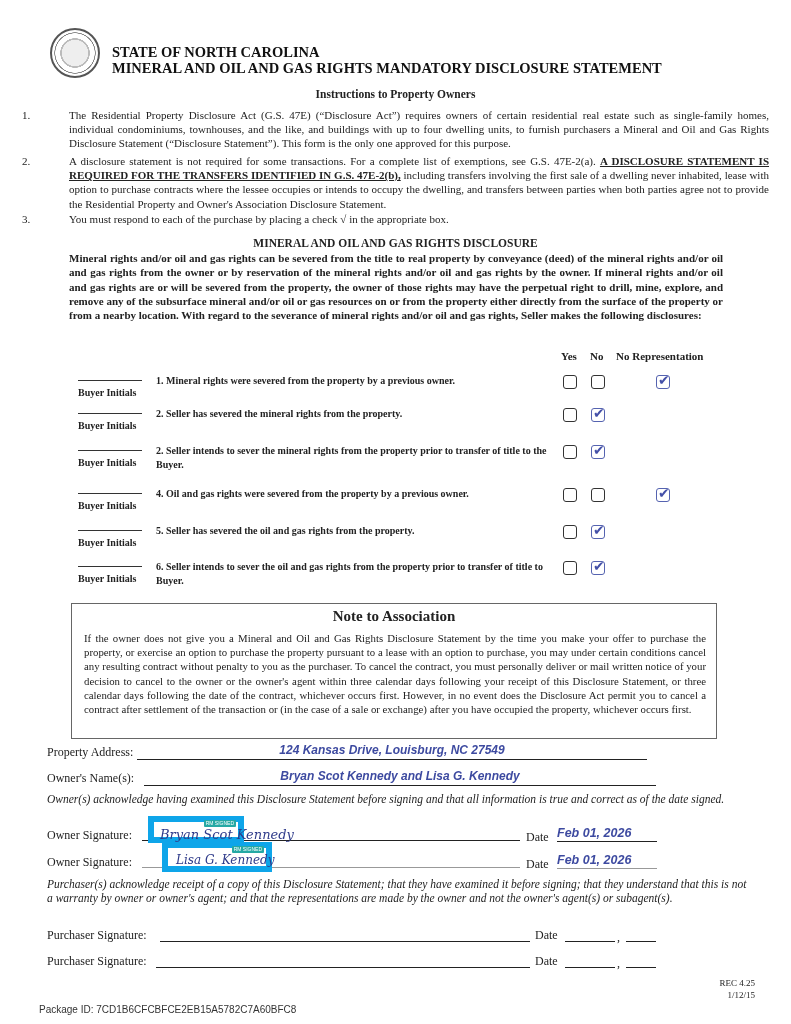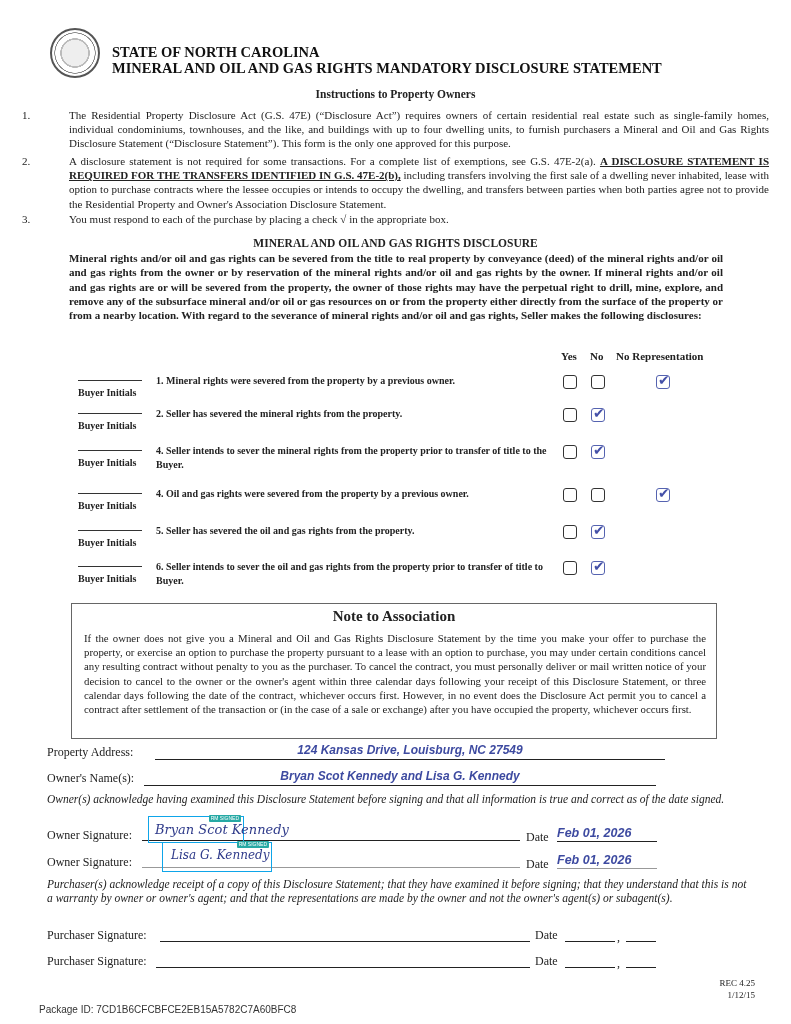--- a/index.html
+++ b/index.html
@@ -24,21 +24,21 @@
   .cb.checked { border-color:#5563b0; }
   .cb.checked::after { content:"\2714"; position:absolute; left:1px; top:-4px; font-size:14px; color:#4450a8; font-family:"DejaVu Sans", sans-serif; }
   .note { left:71px; top:603px; width:646px; height:136px; border:1.5px solid #666; box-sizing:border-box; }
   .note-title { position:absolute; left:0; width:100%; top:4px; text-align:center; font-weight:bold; font-size:15px; }
   .note-body { position:absolute; left:12px; right:10px; top:27px; font-size:10.8px; line-height:14.2px; text-align:justify;font-family:Liberation Serif, serif; }
   .lbl { font-size:12px; }
   .uline { border-bottom:1px solid #222; }
   .filled { font-family:"Liberation Sans", "DejaVu Sans", sans-serif; font-style:italic; font-weight:bold; color:#3d4aa0; font-size:12px; text-align:center; }
   .italic-note { font-style:italic; font-size:11.5px; line-height:14px; }
   .sig { font-family:"DejaVu Serif", serif; font-style:italic; color:#2e3a8a; font-size:13px; }
-  .sigbox { border:1px solid #0ea5e9; box-sizing:border-box; }
+  .sigbox { border:6px solid #0ea5e9; box-sizing:border-box; }
   .badge { position:absolute; background:#26a9a4; color:#fff; font-family:"Liberation Sans", sans-serif; font-size:5px; padding:0 2px; line-height:7px; border-radius:1px; }
   .footer-rec { right:36px; top:977px; font-size:9px; text-align:right; line-height:12px; }
   .pkg { left:39px; top:1004px; font-family:"Liberation Sans", sans-serif; font-size:10px; color:#333; }
 </style>
 </head>
 <body>
 
 <div class="abs seal"></div>
 <div class="abs title">
   <div>STATE OF NORTH CAROLINA</div>
@@ -85,21 +85,21 @@
       </div>
       <div class="qtext">2. Seller has severed the mineral rights from the property.</div>
       <div class="cb" style="left: 485px; top: 1px;"></div>
       <div class="cb checked" style="left: 513px; top: 1px;"></div>
     </div>
     <div class="abs row" style="top: 444px;">
       <div class="initials">
         <div class="line"></div>
         <div>Buyer Initials</div>
       </div>
-      <div class="qtext">4. Seller intends to sever the mineral rights from the property prior to transfer of title to the Buyer.</div>
+      <div class="qtext">2. Seller intends to sever the mineral rights from the property prior to transfer of title to the Buyer.</div>
       <div class="cb" style="left: 485px; top: 1px;"></div>
       <div class="cb checked" style="left: 513px; top: 1px;"></div>
     </div>
     <div class="abs row" style="top: 487px;">
       <div class="initials">
         <div class="line"></div>
         <div>Buyer Initials</div>
       </div>
       <div class="qtext">4. Oil and gas rights were severed from the property by a previous owner.</div>
       <div class="cb" style="left: 485px; top: 1px;"></div>
@@ -125,21 +125,21 @@
       <div class="cb checked" style="left: 513px; top: 1px;"></div>
     </div>
   </div>
 
 <div class="abs note">
   <div class="note-title">Note to Association</div>
   <div class="note-body">If the owner does not give you a Mineral and Oil and Gas Rights Disclosure Statement by the time you make your offer to purchase the property, or exercise an option to purchase the property pursuant to a lease with an option to purchase, you may under certain conditions cancel any resulting contract without penalty to you as the purchaser. To cancel the contract, you must personally deliver or mail written notice of your decision to cancel to the owner or the owner's agent within three calendar days following your receipt of this Disclosure Statement, or three calendar days following the date of the contract, whichever occurs first. However, in no event does the Disclosure Act permit you to cancel a contract after settlement of the transaction or (in the case of a sale or exchange) after you have occupied the property, whichever occurs first.</div>
 </div>
 
 <div class="abs lbl" style="left:47px;top:745px;">Property Address:</div>
-<div class="abs uline filled" style="left:155px;top:743px;width:510px;height:16px;">124 Kansas Drive, Louisburg, NC 27549</div>
+<div class="abs uline filled" style="left:137px;top:743px;width:510px;height:16px;">124 Kansas Drive, Louisburg, NC 27549</div>
 
 <div class="abs lbl" style="left:47px;top:771px;">Owner's Name(s):</div>
 <div class="abs uline filled" style="left:144px;top:769px;width:512px;height:16px;">Bryan Scot Kennedy and Lisa G. Kennedy</div>
 
 <div class="abs italic-note" style="left:47px;top:792px;width:700px;">Owner(s) acknowledge having examined this Disclosure Statement before signing and that all information is true and correct as of the date signed.</div>
 
 <div class="abs lbl" style="left:47px;top:828px;">Owner Signature:</div>
 <div class="abs uline" style="left:142px;top:824px;width:378px;height:16px;"></div>
 <div class="abs sigbox" style="left:148px;top:816px;width:96px;height:27px;">
   <span class="badge" style="right:2px;top:-2px;">RM SIGNED</span>

